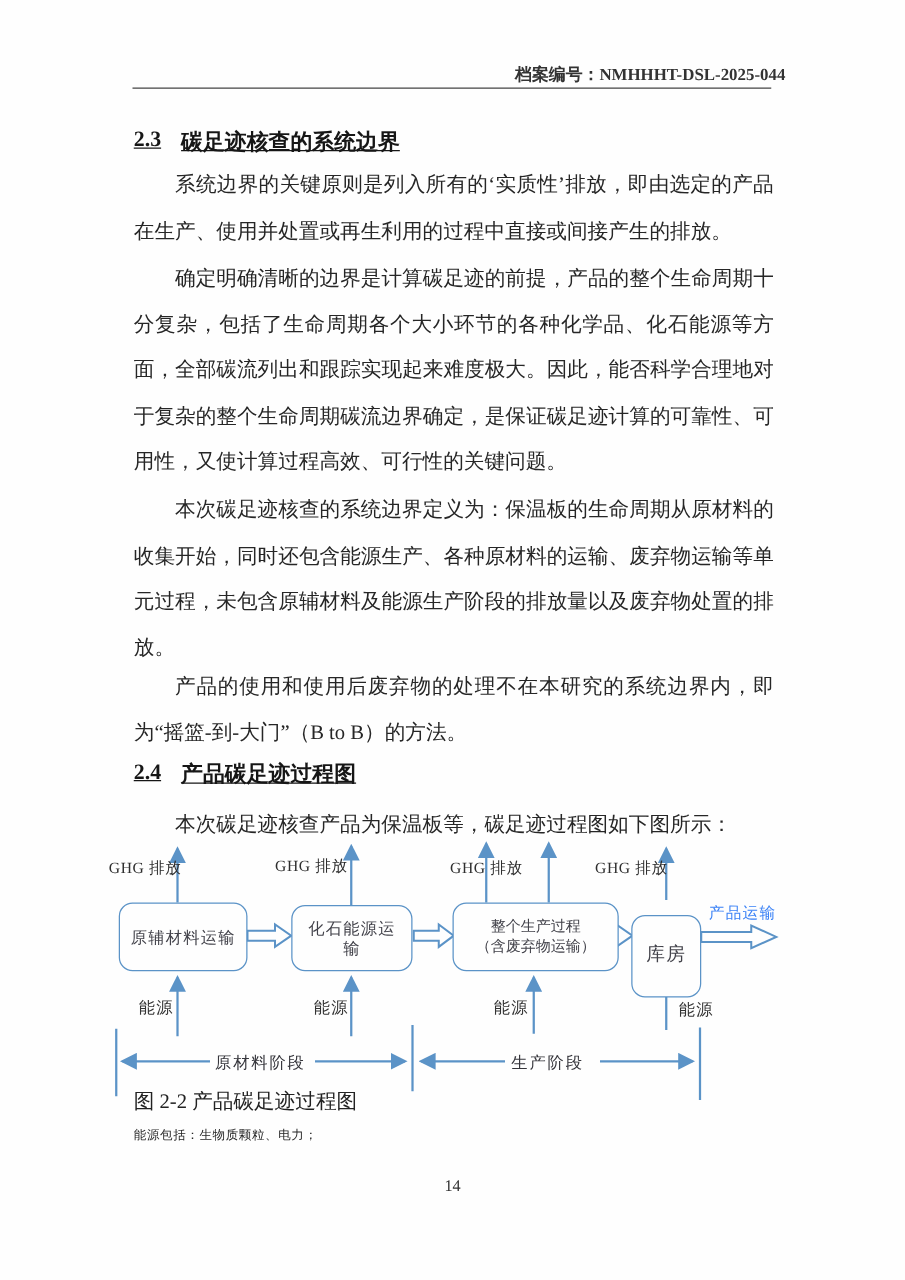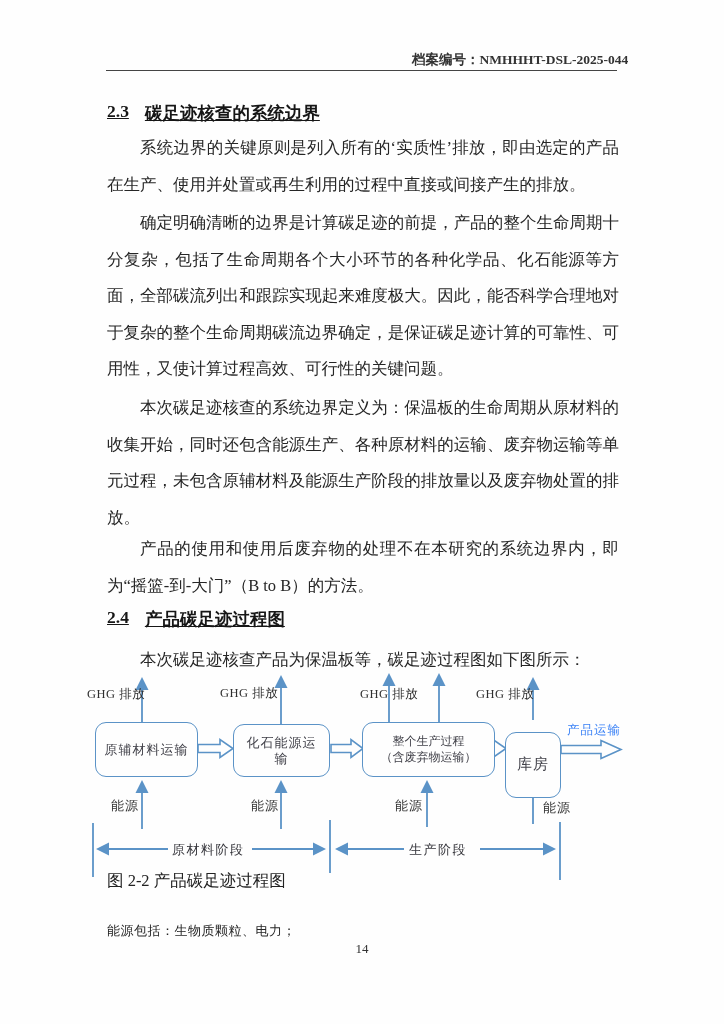--- a/index.html
+++ b/index.html
@@ -20,21 +20,21 @@
   .dsvg{position:absolute;left:0;top:0;z-index:1;pointer-events:none;}
   .gbox{position:absolute;z-index:2;box-sizing:border-box;border:1.8px solid #5b93c7;border-radius:11px;
         background:#fefefe;display:flex;align-items:center;justify-content:center;text-align:center;
         font-size:13px;line-height:15.5px;color:#42424a;white-space:pre-line;letter-spacing:1px;}
   .dlabel{position:absolute;z-index:3;font-size:12.5px;color:#2e2e2e;white-space:nowrap;letter-spacing:.5px;}
   .elabel{position:absolute;z-index:3;font-size:13px;color:#333;white-space:nowrap;letter-spacing:1px;}
   .plabel{position:absolute;z-index:3;font-size:13px;color:#35353b;white-space:nowrap;letter-spacing:1.5px;}
   .outlabel{position:absolute;z-index:3;font-size:12.5px;color:#3b82f6;white-space:nowrap;letter-spacing:1px;}
 
   .caption{position:absolute;left:107px;top:870px;width:511px;text-align:left;font-size:16.5px;color:#222;}
-  .note{position:absolute;left:107px;top:922px;font-size:13px;color:#262626;letter-spacing:.5px;}
+  .note{position:absolute;left:107px;top:901px;font-size:10px;color:#262626;letter-spacing:.5px;}
   .pagenum{position:absolute;left:0;top:941px;width:724px;text-align:center;font-size:13px;color:#333;}
 </style>
 </head>
 <body>
 
 <div class="page">
 
   <span class="h-right">档案编号：NMHHHT-DSL-2025-044</span>
   <div class="h-rule"></div>
 

